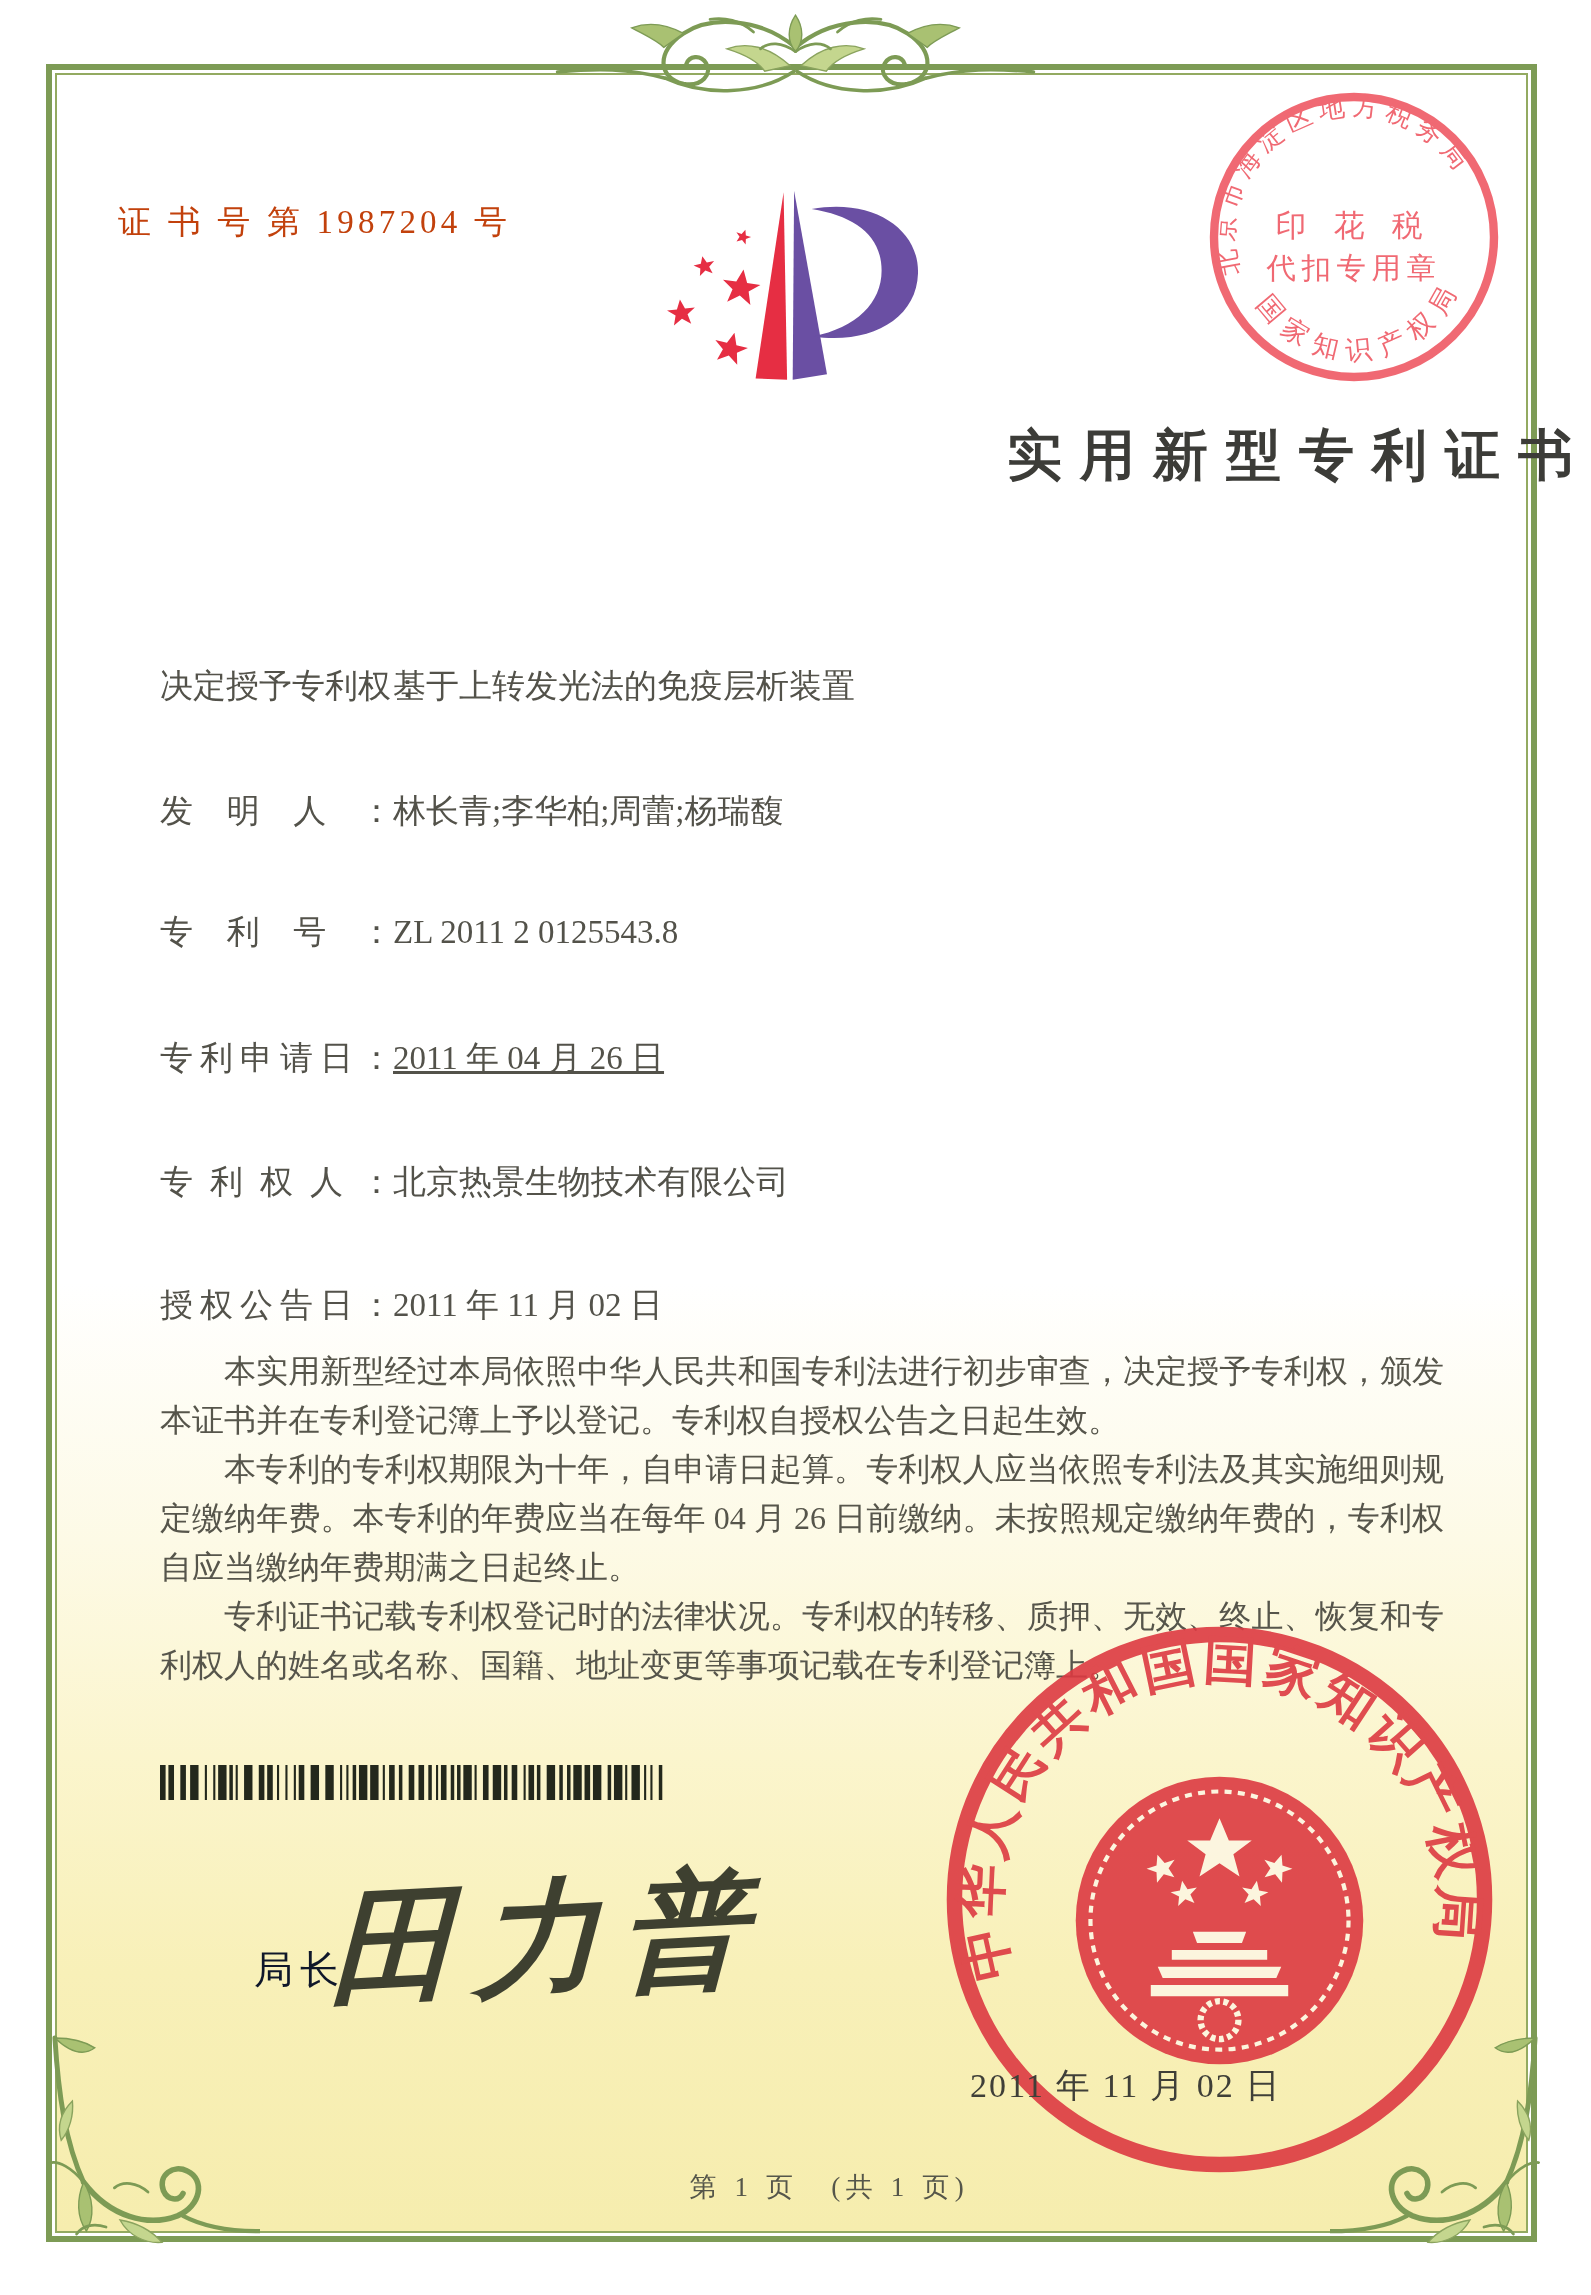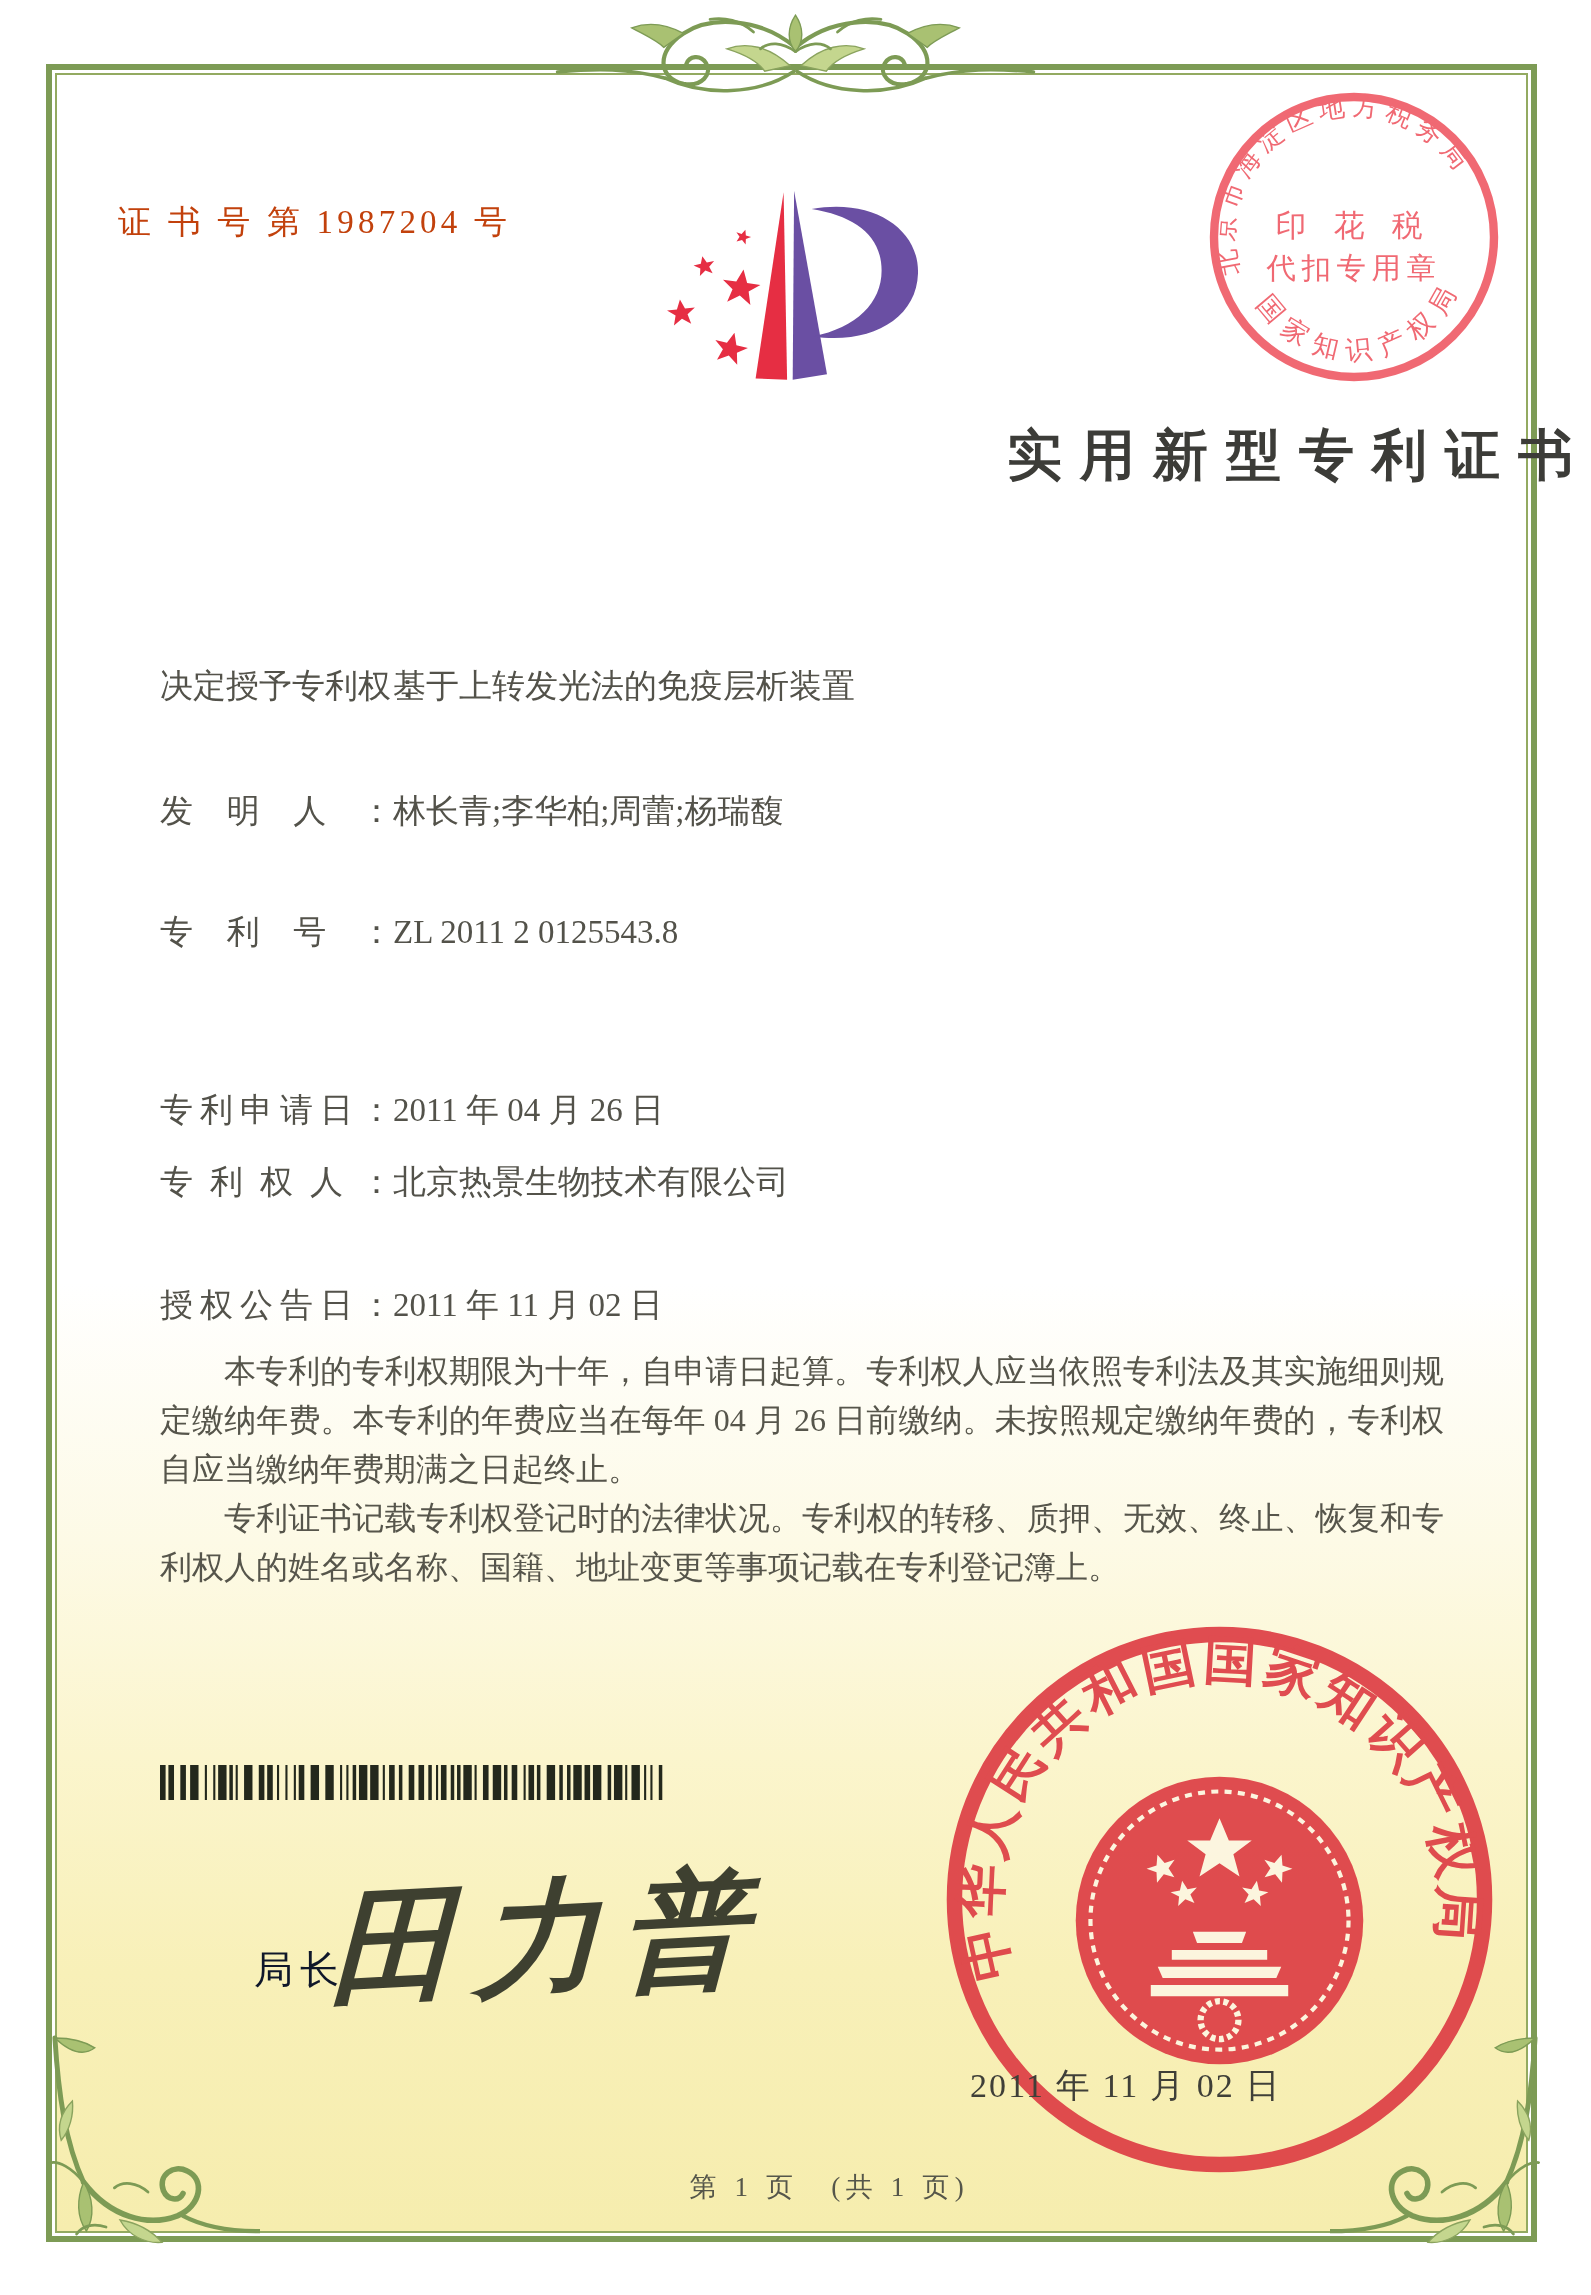--- a/index.html
+++ b/index.html
@@ -152,31 +152,32 @@
 
 <div class="field" style="top:664px;">
   <span class="f-label">决定授予专利权：</span><span class="f-value">基于上转发光法的免疫层析装置</span>
 </div>
 <div class="field" style="top:789px;">
   <span class="f-label">发明人：</span><span class="f-value">林长青;李华柏;周蕾;杨瑞馥</span>
 </div>
 <div class="field" style="top:910px;">
   <span class="f-label">专利号：</span><span class="f-value">ZL 2011 2 0125543.8</span>
 </div>
-<div class="field" style="top:1088px;">
+<div class="field" style="top:1036px;text-decoration:underline;">
   <span class="f-label">专利申请日：</span><span class="f-value">2011 年 04 月 26 日</span>
 </div>
 <div class="field" style="top:1160px;">
   <span class="f-label">专利权人：</span><span class="f-value">北京热景生物技术有限公司</span>
 </div>
 <div class="field" style="top:1283px;">
   <span class="f-label">授权公告日：</span><span class="f-value">2011 年 11 月 02 日</span>
 </div>
 
 <div class="paras">
+  <p>本实用新型经过本局依照中华人民共和国专利法进行初步审查，决定授予专利权，颁发本证书并在专利登记簿上予以登记。专利权自授权公告之日起生效。</p>
   <p>本专利的专利权期限为十年，自申请日起算。专利权人应当依照专利法及其实施细则规定缴纳年费。本专利的年费应当在每年 04 月 26 日前缴纳。未按照规定缴纳年费的，专利权自应当缴纳年费期满之日起终止。</p>
   <p>专利证书记载专利权登记时的法律状况。专利权的转移、质押、无效、终止、恢复和专利权人的姓名或名称、国籍、地址变更等事项记载在专利登记簿上。</p>
 </div>
 
 <svg class="barcode" viewBox="0 0 728 50" preserveAspectRatio="none">
     <rect x="0" y="0" width="8" height="50" fill="var(--barcode_ink)"></rect>
     <rect x="12" y="0" width="8" height="50" fill="var(--barcode_ink)"></rect>
     <rect x="29" y="0" width="8" height="50" fill="var(--barcode_ink)"></rect>
     <rect x="43" y="0" width="12" height="50" fill="var(--barcode_ink)"></rect>
     <rect x="64" y="0" width="3" height="50" fill="var(--barcode_ink)"></rect>

